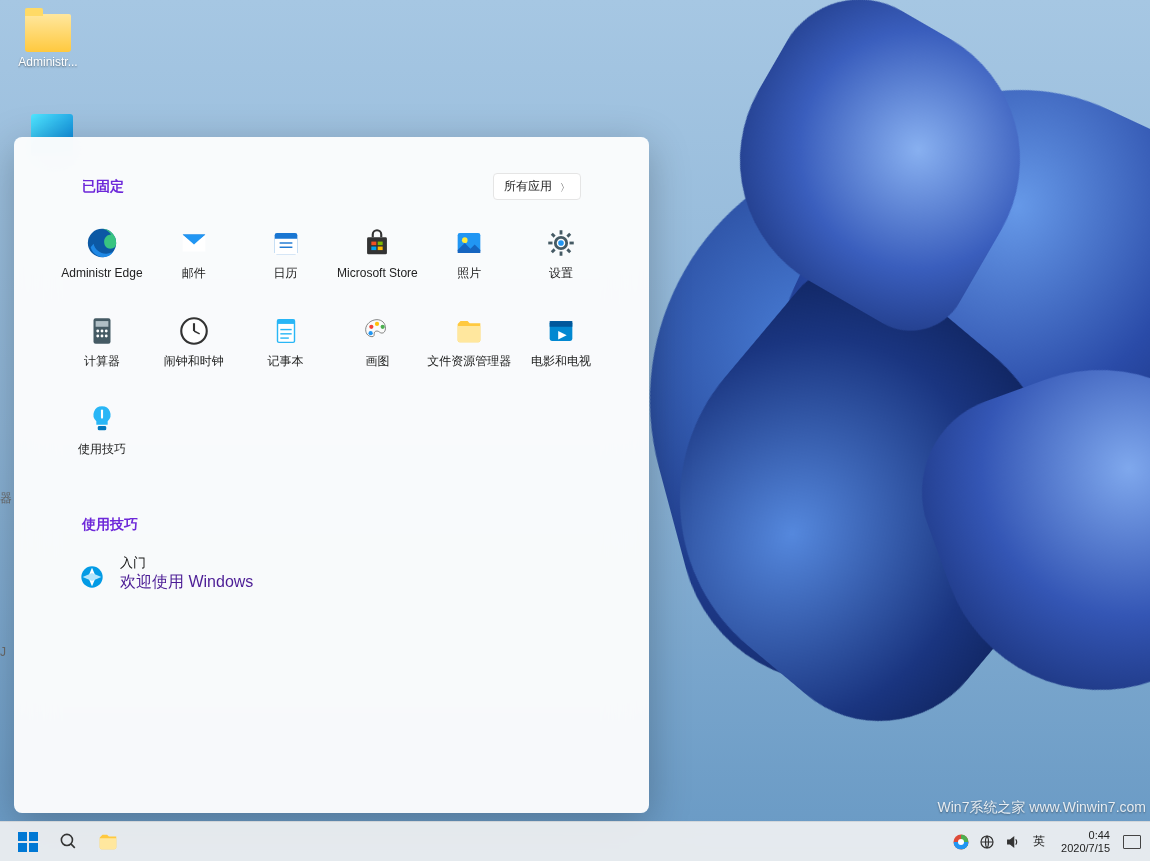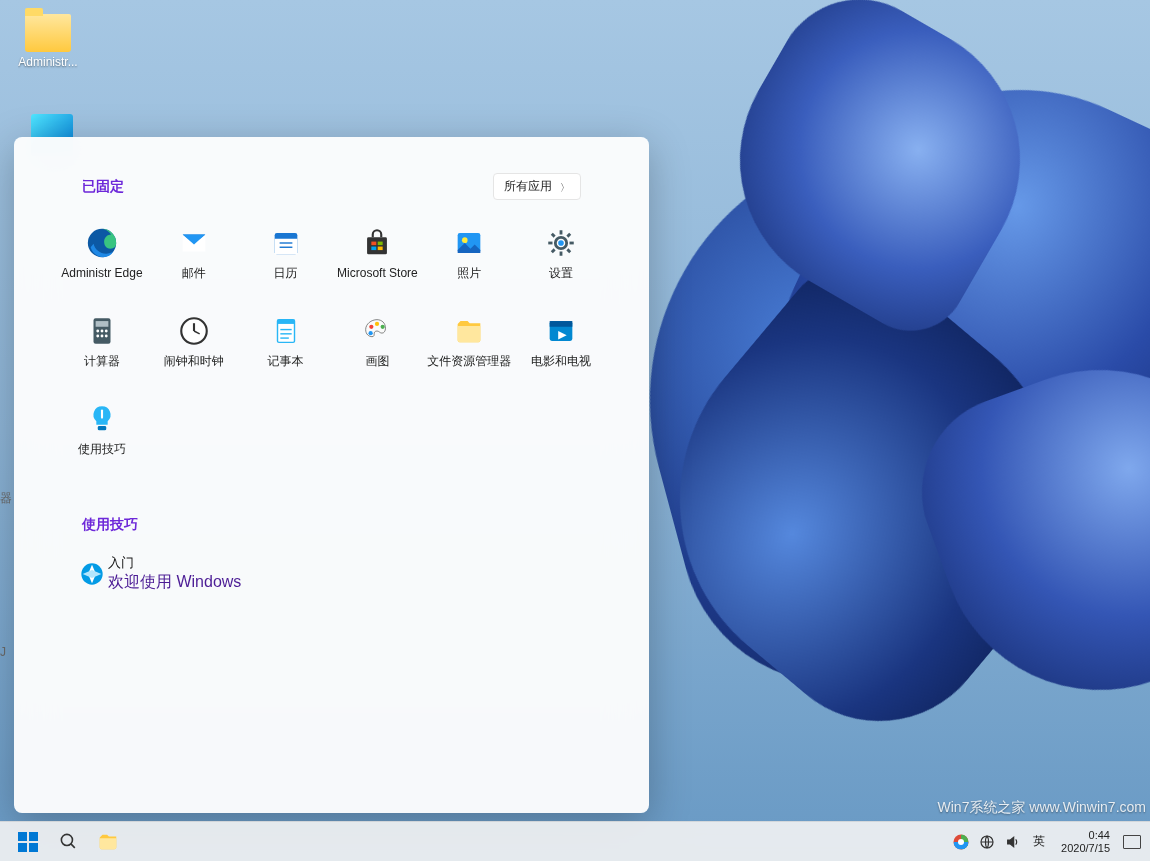--- a/index.html
+++ b/index.html
@@ -19,21 +19,21 @@
 .sq-icon{width:42px;height:42px;background:linear-gradient(135deg,#50e6ff,#0078d4);border-radius:3px}
 .start-menu{position:absolute;left:14px;bottom:48px;width:635px;height:676px;background:rgba(253,253,253,0.96);backdrop-filter:blur(20px);border-radius:8px;box-shadow:0 10px 40px rgba(0,0,0,0.25);display:flex;flex-direction:column;padding:36px 36px 0 36px}
 .sm-section-header{display:flex;justify-content:space-between;align-items:center;margin-bottom:20px;padding:0 32px}
 .sm-title{font-size:14px;font-weight:600;color:#6d28d9}
 .all-apps-btn{display:flex;align-items:flex-end;gap:8px;background:#fff;border:1px solid #e5e5e5;border-radius:4px;padding:4px 10px;font-size:12px;cursor:pointer;color:#222}
 .all-apps-btn .chev{font-size:10px}
 .pinned-grid{display:grid;grid-template-columns:repeat(6,1fr);gap:4px 0;padding:0 6px;margin-bottom:30px}
 .app-tile{display:flex;flex-direction:column;align-items:center;justify-content:flex-start;height:84px;border-radius:4px;cursor:pointer;padding-top:6px}
 .app-tile .app-icon{width:34px;height:34px;display:flex;align-items:center;justify-content:center;margin-bottom:6px}
 .app-tile .app-label{font-size:12px;color:#222;text-align:center;line-height:1.2;max-width:88px}
-.rec-item{display:flex;align-items:center;padding:6px 26px;cursor:pointer;border-radius:4px}
+.rec-item{display:flex;align-items:flex-end;gap:12px;padding:6px 26px;cursor:pointer;border-radius:4px}
 .rec-icon{width:32px;height:32px;display:flex;align-items:center;justify-content:center}
 .rec-text .t1{font-size:13px;color:#111}
 .rec-text .t2{font-size:16px;color:#4c1d95}
 .sm-footer{margin-top:auto;height:64px;border-top:1px solid rgba(0,0,0,0.05);display:flex;align-items:center;justify-content:space-between;padding:0 30px;margin-left:-36px;margin-right:-36px;padding-left:56px;padding-right:56px}
 .user-block{display:flex;align-items:center;gap:12px;cursor:pointer}
 .avatar{width:32px;height:32px;border-radius:50%;background:#e0e0e0;display:flex;align-items:center;justify-content:center}
 .user-name{font-size:13px;color:#222}
 .power-btn{width:36px;height:36px;display:flex;align-items:center;justify-content:center;cursor:pointer;border-radius:4px}
 .taskbar{position:absolute;bottom:0;left:0;right:0;height:40px;background:rgba(243,243,243,0.9);backdrop-filter:blur(20px);border-top:1px solid rgba(0,0,0,0.08);display:flex;align-items:center;padding:0 8px}
 .tb-btn{width:40px;height:40px;display:flex;align-items:center;justify-content:center;cursor:pointer}

